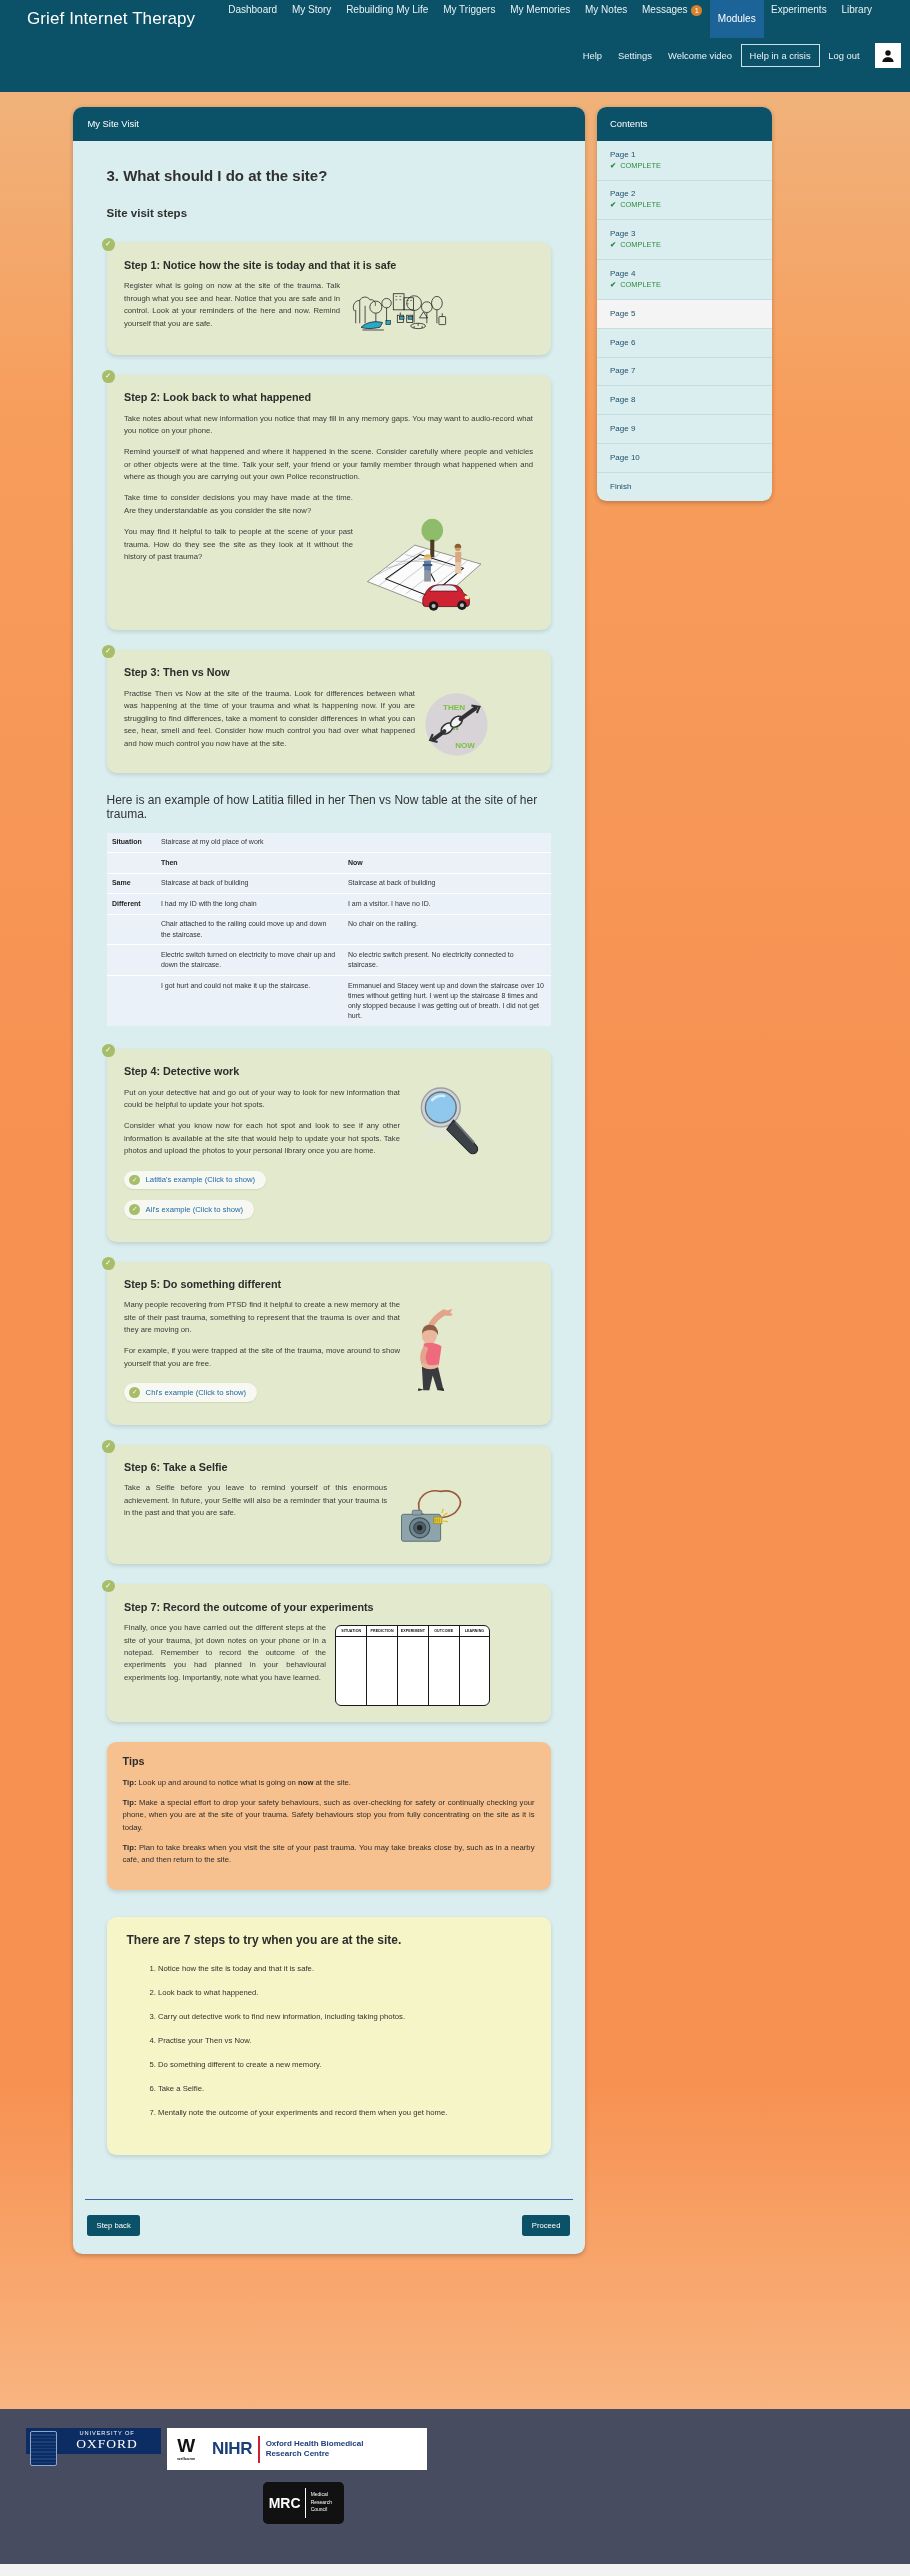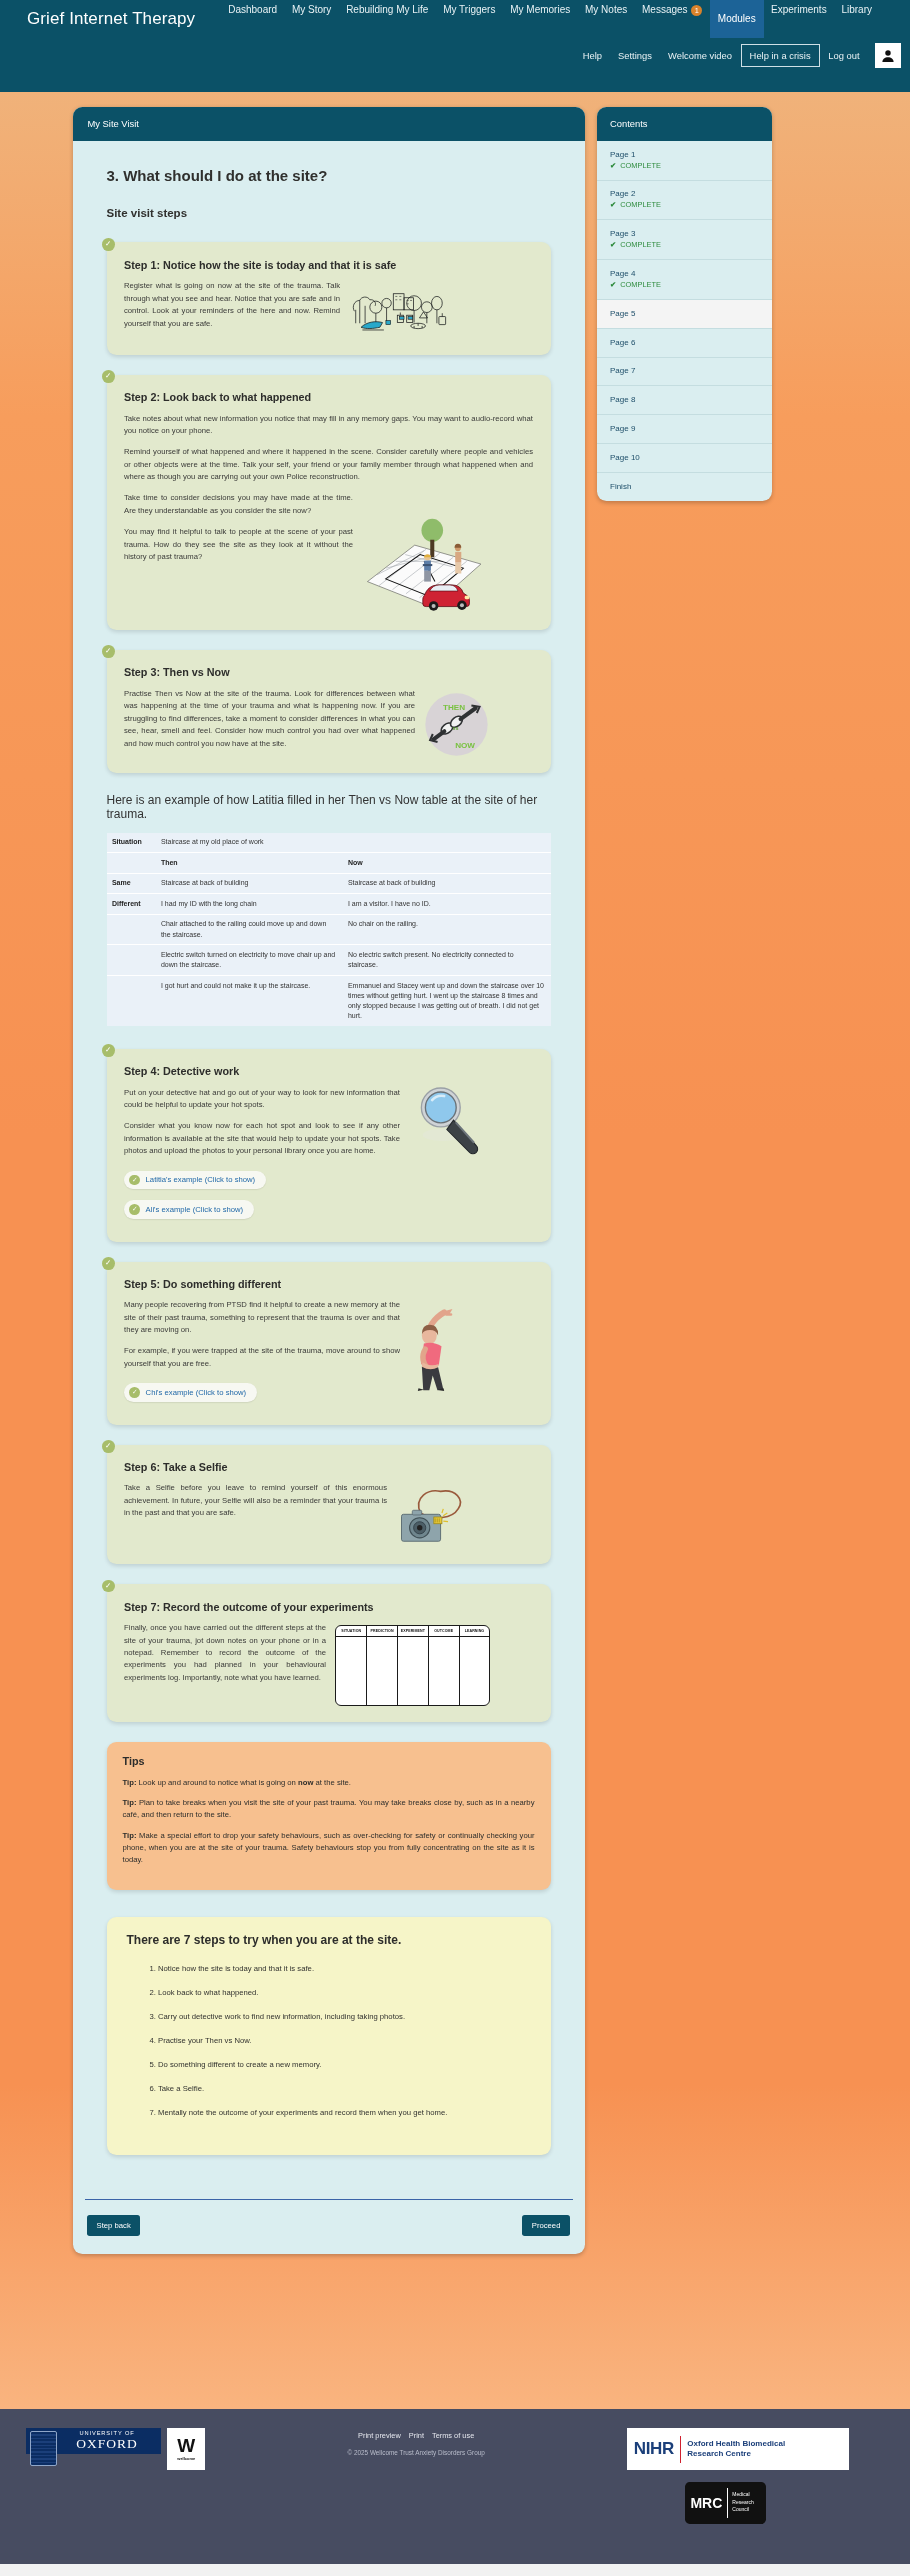--- a/index.html
+++ b/index.html
@@ -670,22 +670,22 @@
                   </div>
               </div>
             </div>
           </div>
         </div>
 
         <div class="tips-card">
           <h3>Tips</h3>
           <div id="tips-list">
               <p><b>Tip:</b> Look up and around to notice what is going on <b>now</b> at the site.</p>
+              <p><b>Tip:</b> Make a special effort to drop your safety behaviours, such as over-checking for safety or continually checking your phone, when you are at the site of your trauma. Safety behaviours stop you from fully concentrating on the site as it is today.</p>
               <p><b>Tip:</b> Plan to take breaks when you visit the site of your past trauma.  You may take breaks close by, such as in a nearby café, and then return to the site.</p>
-              <p><b>Tip:</b> Make a special effort to drop your safety behaviours, such as over-checking for safety or continually checking your phone, when you are at the site of your trauma. Safety behaviours stop you from fully concentrating on the site as it is today.</p>
             </div>
         </div>
 
         <div class="summary-card">
           <h3>There are 7 steps to try when you are at the site.</h3>
           <ol id="summary-list">
               <li>1. Notice how the site is today and that it is safe.</li>
               <li>2. Look back to what happened.</li>
               <li>3. Carry out detective work to find new information, including taking photos.</li>
               <li>4. Practise your Then vs Now.</li>
@@ -755,24 +755,20 @@
       <div class="logo-ox">
         <div class="crest"></div>
         <div class="u">UNIVERSITY OF</div>
         <div class="o">OXFORD</div>
       </div>
       <div class="logo-well">
         <div class="w">W</div>
         <div class="t">wellcome</div>
       </div>
     </div>
-    <div class="f-mid">
-      <div class="f-links" id="footer-links"><span>Print preview</span><span>Print</span><span>Terms of use</span></div>
-      <div class="f-copy">© 2025 Wellcome Trust Anxiety Disorders Group</div>
-    </div>
     <div class="f-right">
       <div class="logo-nihr">
         <div class="nihr">NIHR</div>
         <div class="bar"></div>
         <div class="txt">
           <div>Oxford Health Biomedical</div>
           <div>Research Centre</div>
         </div>
       </div>
       <div class="logo-mrc">

